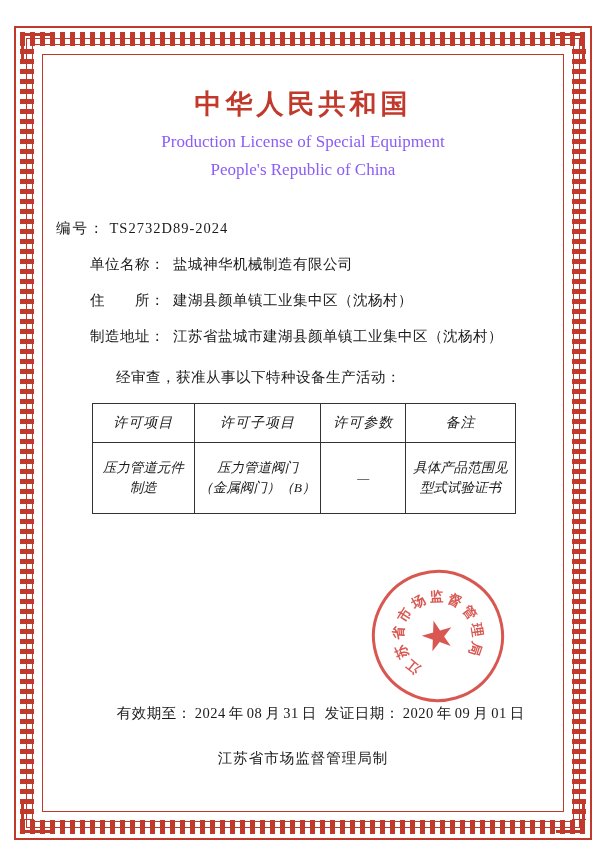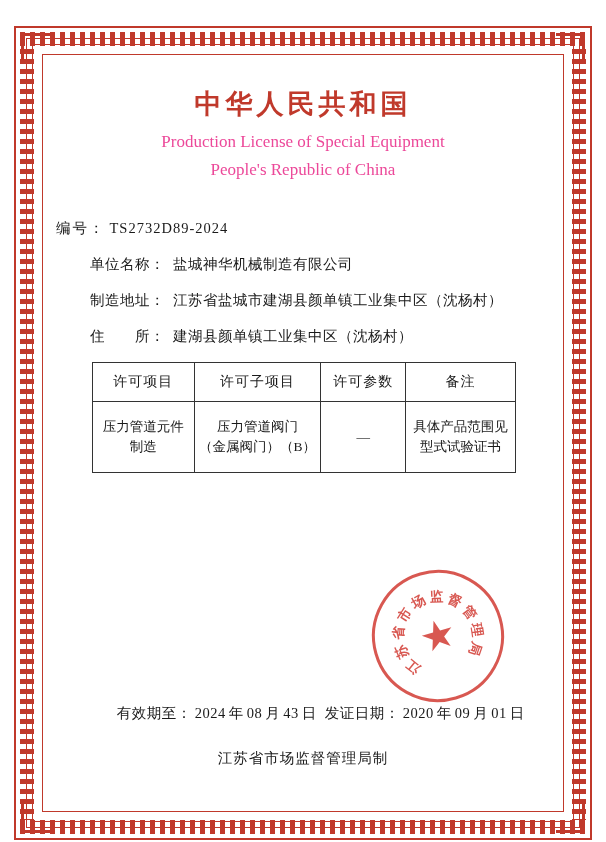--- a/index.html
+++ b/index.html
@@ -105,21 +105,21 @@
     font-size: 27px;
     margin-top: 18px;
     line-height: 1.35;
   }
   .title-zh2 {
     font-size: 27px;
     line-height: 1.35;
   }
   .title-en1, .title-en2 {
     text-align: center;
-    color: #ec4899;
+    color: #8b5cf6;
     font-size: 17px;
     line-height: 1.6;
     font-family: "Liberation Serif", serif;
   }
   .title-en1 { margin-top: 6px; }
 
   .cert-no {
     margin-top: 36px;
     text-align: left;
     padding-right: 18px;
@@ -152,20 +152,21 @@
 
   
   .table-wrap {
     margin-top: 16px;
     padding: 0 34px 0 36px;
   }
   table.license-table {
     width: 100%;
     border-collapse: collapse;
     font-size: 13.5px;
+    font-style: italic;
   }
   table.license-table th,
   table.license-table td {
     border: 1px solid #333;
     text-align: center;
     vertical-align: middle;
     padding: 7px 4px;
     line-height: 1.5;
     font-weight: normal;
   }
@@ -275,27 +276,28 @@
 
     <div class="cert-no">
       <span class="label">编号：</span><span class="value">TS2732D89-2024</span>
     </div>
 
     <div class="field">
       <span class="label">单位名称：</span><span class="value">盐城神华机械制造有限公司</span>
     </div>
 
     <div class="field">
+      <span class="label">住　　所：</span><span class="value">建湖县颜单镇工业集中区（沈杨村）</span>
+    </div>
+
+    <div class="field">
       <span class="label">制造地址：</span><span class="value">江苏省盐城市建湖县颜单镇工业集中区（沈杨村）</span>
     </div>
 
-    <div class="field">
-      <span class="label">住　　所：</span><span class="value">建湖县颜单镇工业集中区（沈杨村）</span>
-    </div>
-
+    <div class="statement">经审查，获准从事以下特种设备生产活动：</div>
 
     <div class="table-wrap">
       <table class="license-table">
         <thead>
           <tr>
             <th class="col1">许可项目</th>
             <th class="col2">许可子项目</th>
             <th class="col3">许可参数</th>
             <th class="col4">备注</th>
           </tr>
@@ -309,21 +311,21 @@
           </tr>
         </tbody>
       </table>
     </div>
 
     <div class="footer-block">
 
 
       <div class="foot-row">
         <div class="foot-left">
-          <span>有效期至：</span><span class="date-val">2024</span><span>年</span><span class="date-val">08</span><span>月</span><span class="date-val">43</span><span>日</span>
+          <span>有效期至：</span><span class="date-val">2024</span><span>年</span><span class="date-val">08</span><span>月</span><span class="date-val">31</span><span>日</span>
         </div>
         <div class="foot-right">
           <span>发证日期：</span><span class="date-val">2020</span><span>年</span><span class="date-val">09</span><span>月</span><span class="date-val">01</span><span>日</span>
         </div>
       </div>
 
       <div class="issuer-line">江苏省市场监督管理局制</div>
     </div>
 
     <div class="seal">

